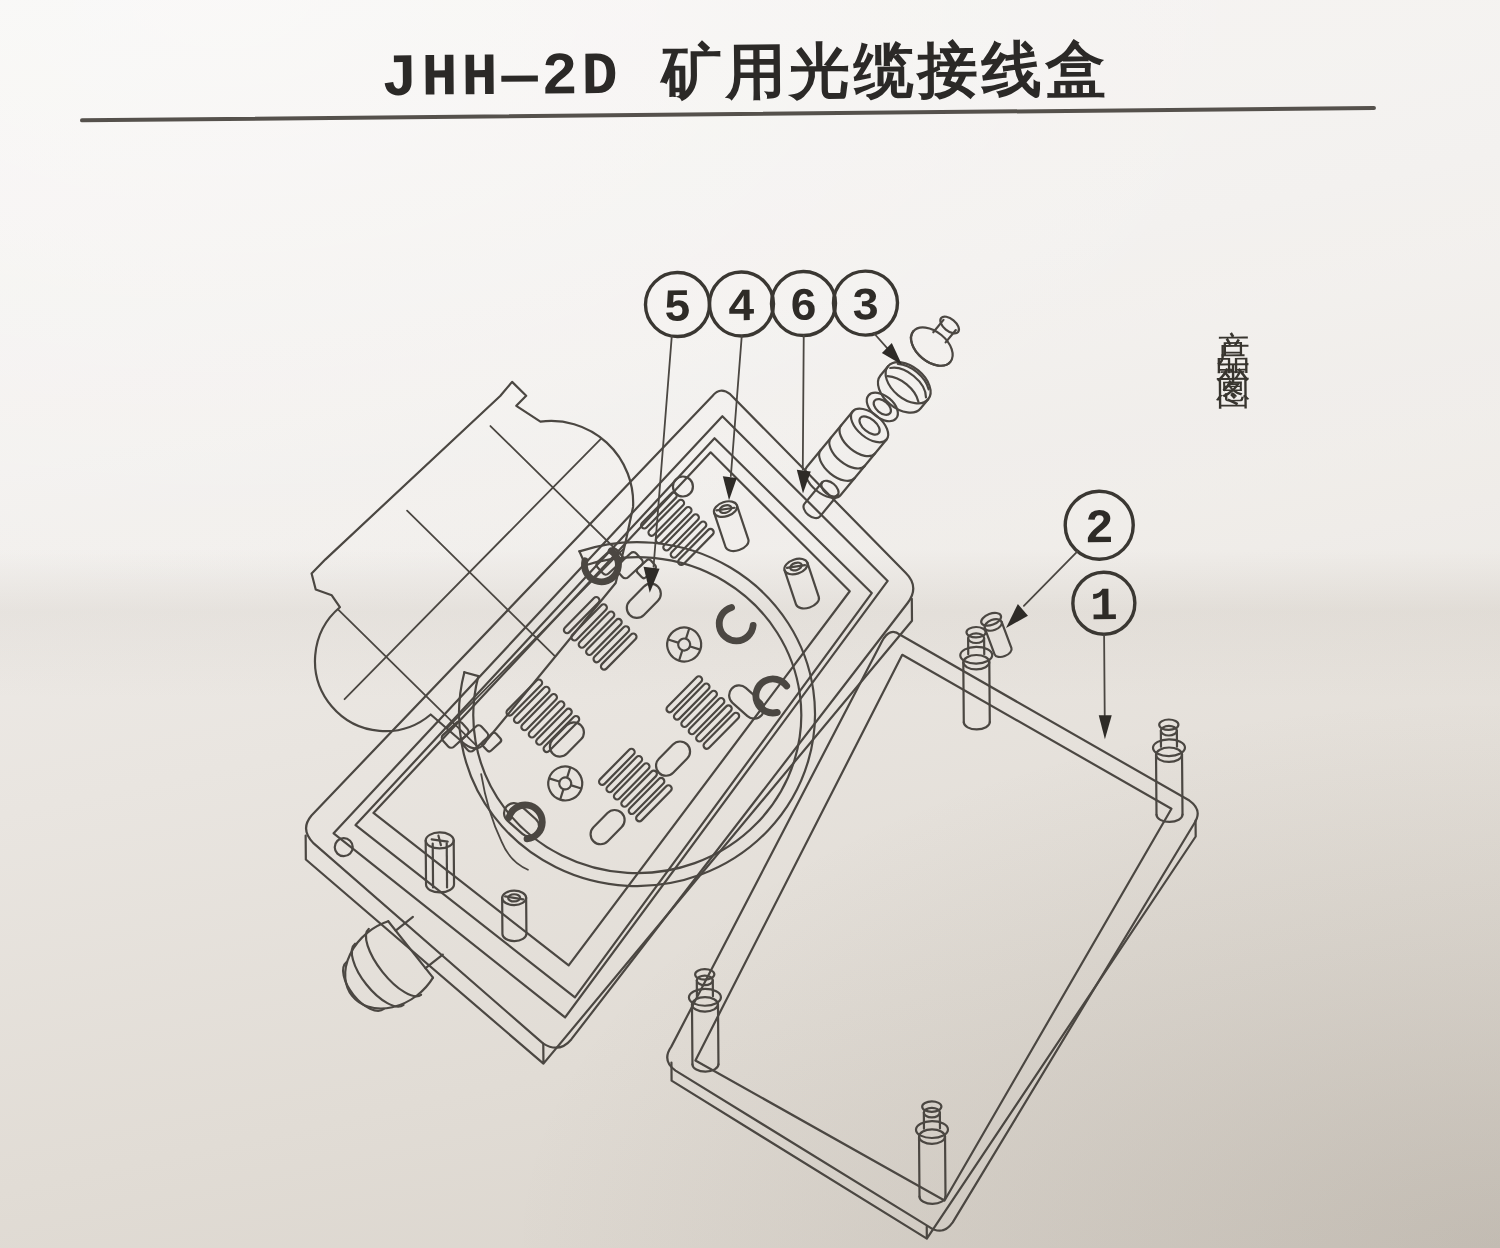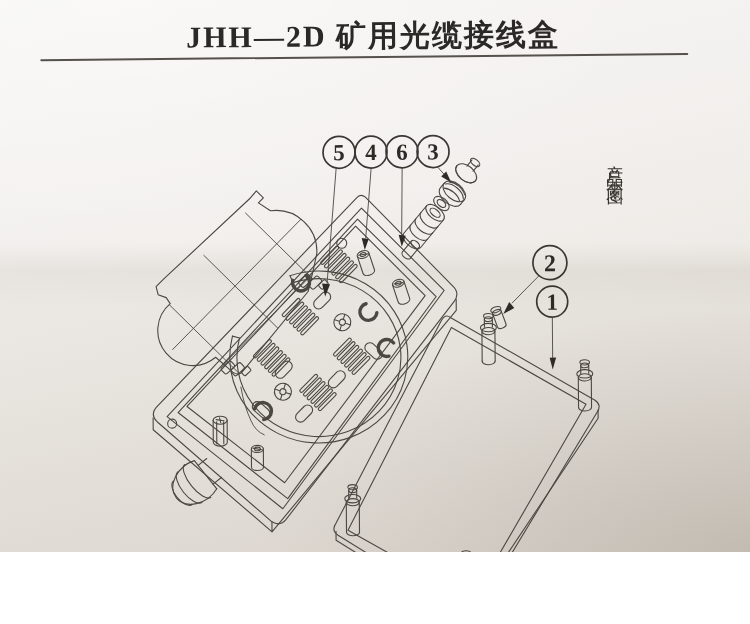--- a/index.html
+++ b/index.html
@@ -1,23 +1,23 @@
 <!DOCTYPE html>
 <html><head>
 <meta charset="utf-8">
 <style>
   html,body{margin:0;padding:0;}
   .photo{
-    position:relative;width:750px;height:552px;overflow:hidden;
+    position:relative;width:750px;height:624px;overflow:hidden;
     background:
       linear-gradient(180deg, rgba(255,255,255,.28) 44%, rgba(120,110,95,.05) 49%, rgba(0,0,0,0) 56%),
       radial-gradient(130% 90% at 15% 0%, rgba(255,255,255,.35) 0%, rgba(255,255,255,0) 55%),
       radial-gradient(120% 80% at 100% 100%, rgba(95,85,70,.18) 0%, rgba(0,0,0,0) 55%),
       linear-gradient(168deg,#f4f2f0 0%,#efece9 30%,#e9e5e0 52%,#e1dcd5 76%,#d8d2ca 100%);
-    font-family:Liberation Serif, serif;
+    font-family:Liberation Mono, monospace;
   }
   .sheet{position:absolute;inset:0;transform:rotate(-0.45deg);}
   .title{
     position:absolute;top:16px;left:0;width:750px;text-align:center;
     font-size:30px;font-weight:600;letter-spacing:2px;color:#2b2927;
   }
   .underline{
     position:absolute;left:42px;top:56px;width:648px;height:2.2px;
     background:#55514c;transform:rotate(-0.1deg);border-radius:1px;
   }

